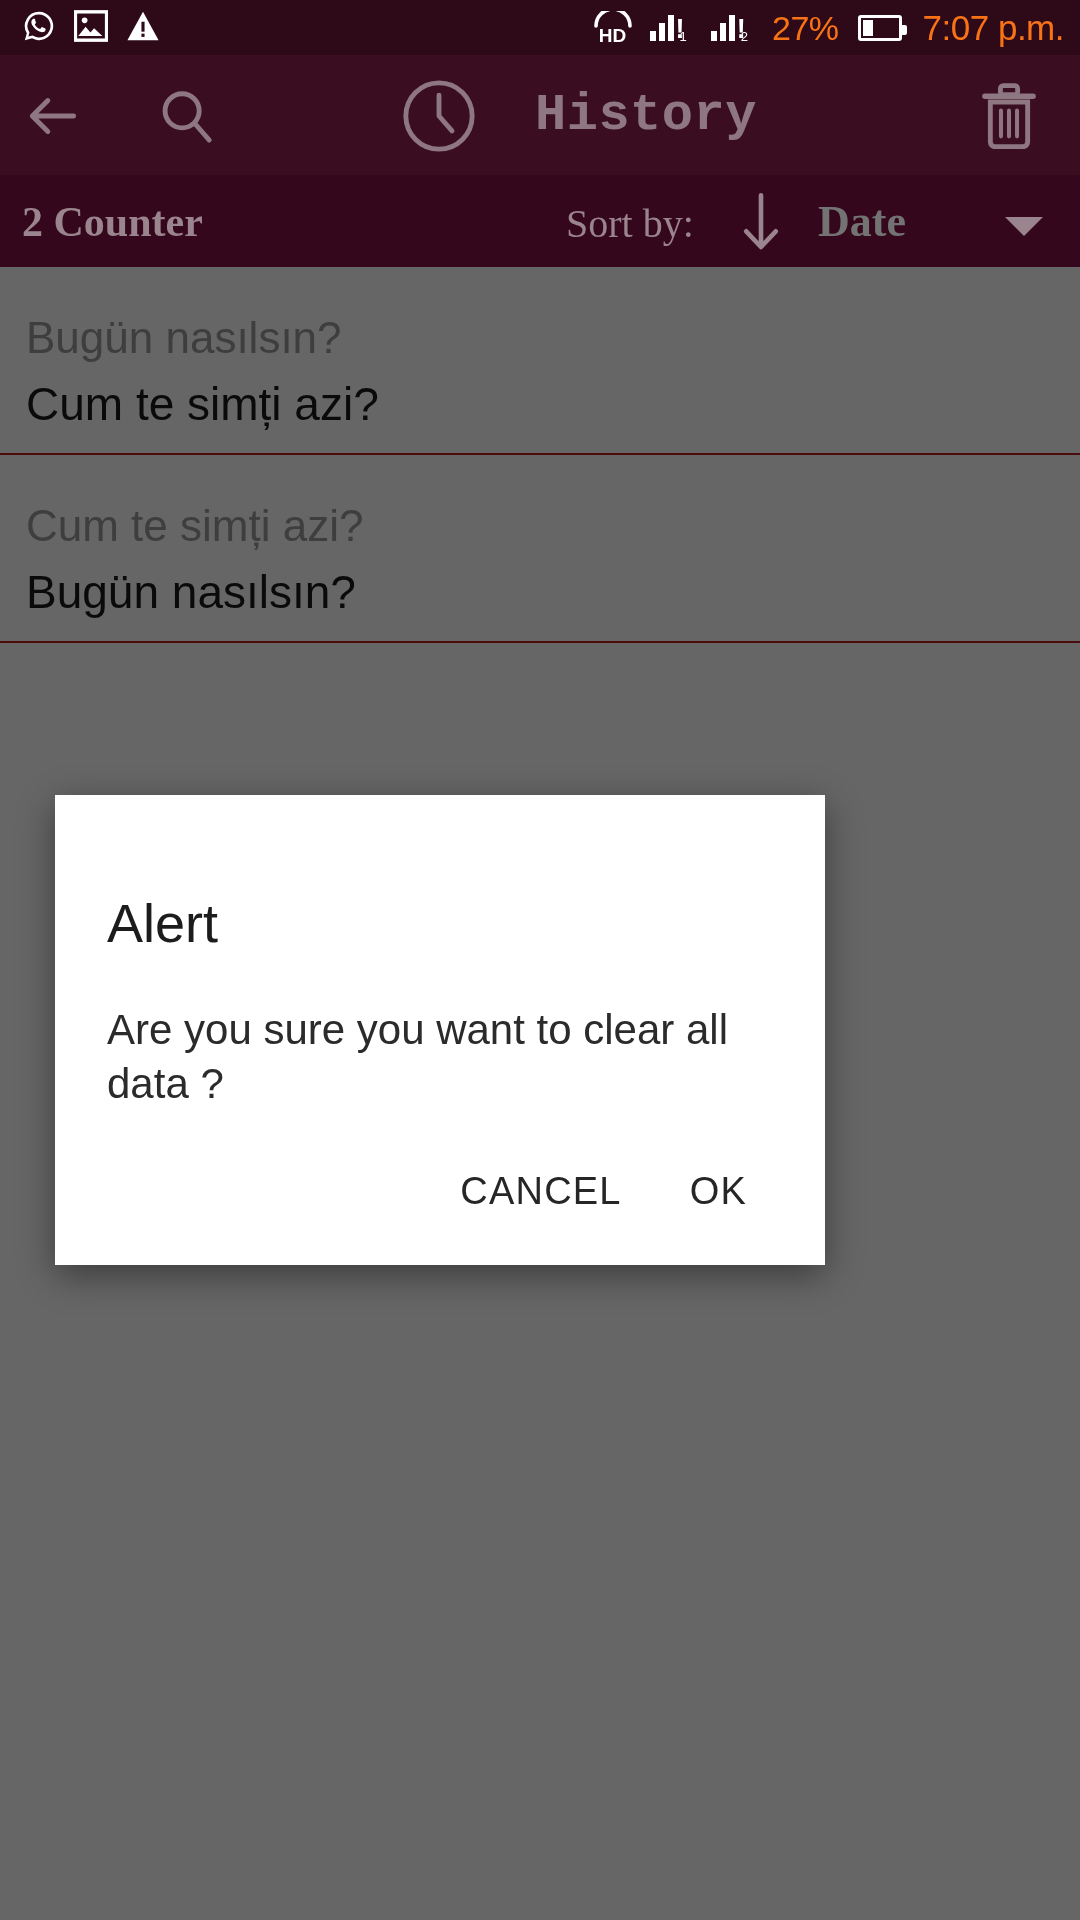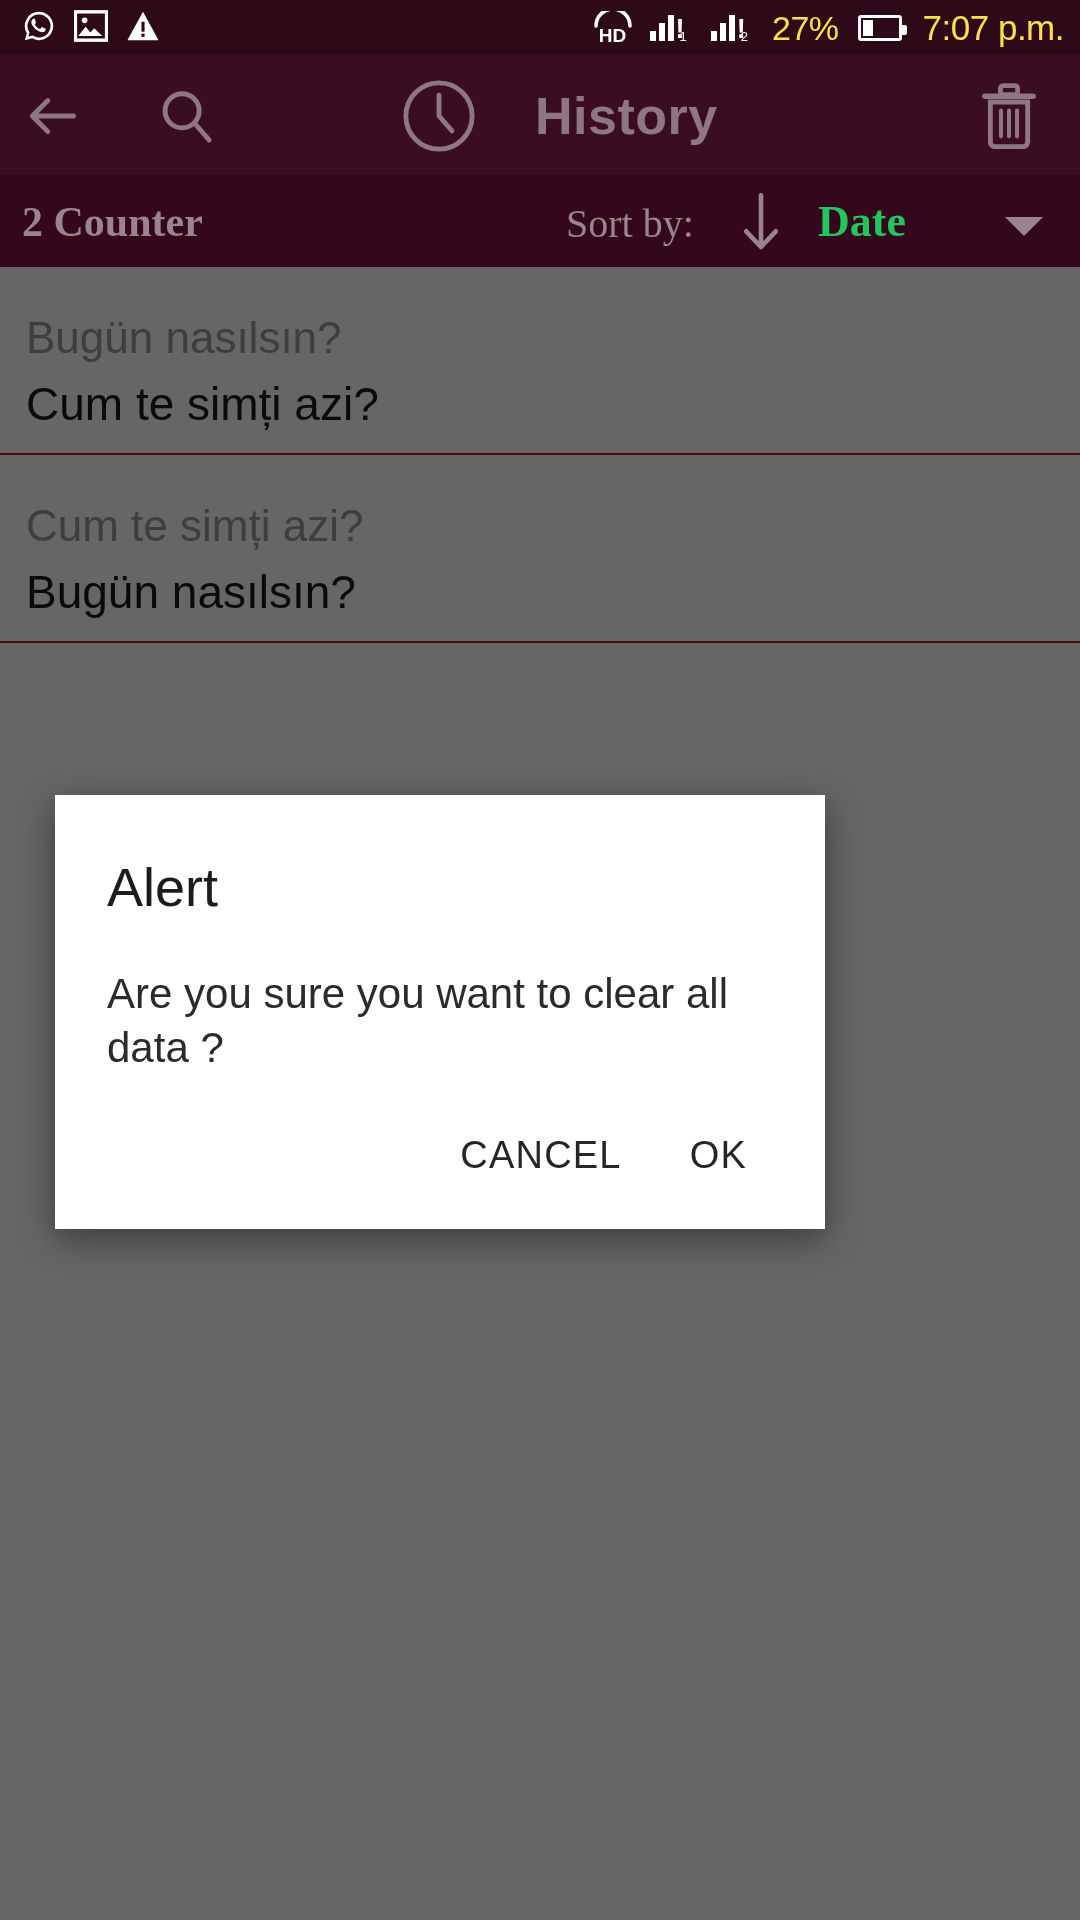--- a/index.html
+++ b/index.html
@@ -24,21 +24,21 @@
     width: 1080px; height: 55px;
     background: #2e0a18;
     display: flex; align-items: center;
     box-sizing: border-box;
     padding: 0 16px 0 22px;
   }
   .sb-left { display: flex; align-items: center; gap: 18px; }
   .sb-right { display: flex; align-items: center; gap: 17px; margin-left: auto; }
   .sb-icon { display: block; }
   .sb-text {
-    color: #fde047;
+    color: #f97316;
     font-size: 34px;
     line-height: 1;
     font-family: "Liberation Sans", sans-serif;
     letter-spacing: -0.5px;
     white-space: nowrap;
   }
   .sb-time { font-size: 35px; margin-left: 4px; }
   .hd-block {
     display: flex; flex-direction: column;
     align-items: center; justify-content: center;
@@ -82,21 +82,21 @@
   #appbar {
     position: absolute; left: 0; top: 55px;
     width: 1080px; height: 120px;
     background: #3a0d20;
   }
   #back-btn { position: absolute; left: 22px; top: 30px; width: 62px; height: 62px; }
   #search-btn { position: absolute; left: 155px; top: 30px; width: 62px; height: 62px; }
   #clock-icon { position: absolute; left: 400px; top: 22px; width: 78px; height: 78px; }
   #toolbar-title {
     position: absolute; left: 535px; top: 28px;
-    font-family: Liberation Sans, sans-serif;
+    font-family: Liberation Mono, monospace;
     font-weight: bold; font-size: 52px;
     color: #8e7781; letter-spacing: 0.5px;
     line-height: 66px;
   }
   #delete-btn { position: absolute; right: 42px; top: 28px; width: 58px; height: 66px; }
 
   
   #sortbar {
     position: absolute; left: 0; top: 175px;
     width: 1080px; height: 92px;
@@ -113,21 +113,21 @@
     position: absolute; left: 566px; top: 26px;
     font-family: "Liberation Serif", serif;
     font-size: 40px; color: #9a848d; line-height: 46px;
     white-space: nowrap;
   }
   #sort-dir-icon { position: absolute; left: 740px; top: 18px; width: 42px; height: 60px; }
   #sort-field {
     position: absolute; left: 818px; top: 24px;
     font-family: "Liberation Serif", serif;
     font-weight: bold; font-size: 44px;
-    color: #22c55e; line-height: 46px;
+    color: #737373; line-height: 46px;
     white-space: nowrap;
   }
   #sort-caret {
     position: absolute; left: 1005px; top: 42px;
     width: 0; height: 0;
     border-left: 19px solid transparent;
     border-right: 19px solid transparent;
     border-top: 19px solid #9a848d;
   }
 
@@ -170,20 +170,21 @@
     background: #ffffff;
     box-shadow: 0 10px 34px rgba(0,0,0,0.42);
     box-sizing: border-box;
     padding: 0;
   }
   #dialog-title {
     font-size: 54px; color: #1c1c1c;
     line-height: 60px;
     padding: 62px 0 0 52px;
     font-family: "Liberation Sans", sans-serif;
+    margin-top: 36px;
   }
   #dialog-message {
     font-size: 42px; color: #2b2b2b;
     line-height: 54px;
     padding: 50px 52px 0 52px;
     font-family: "Liberation Sans", sans-serif;
   }
   #dialog-buttons {
     display: flex; justify-content: flex-end;
     align-items: flex-end;

